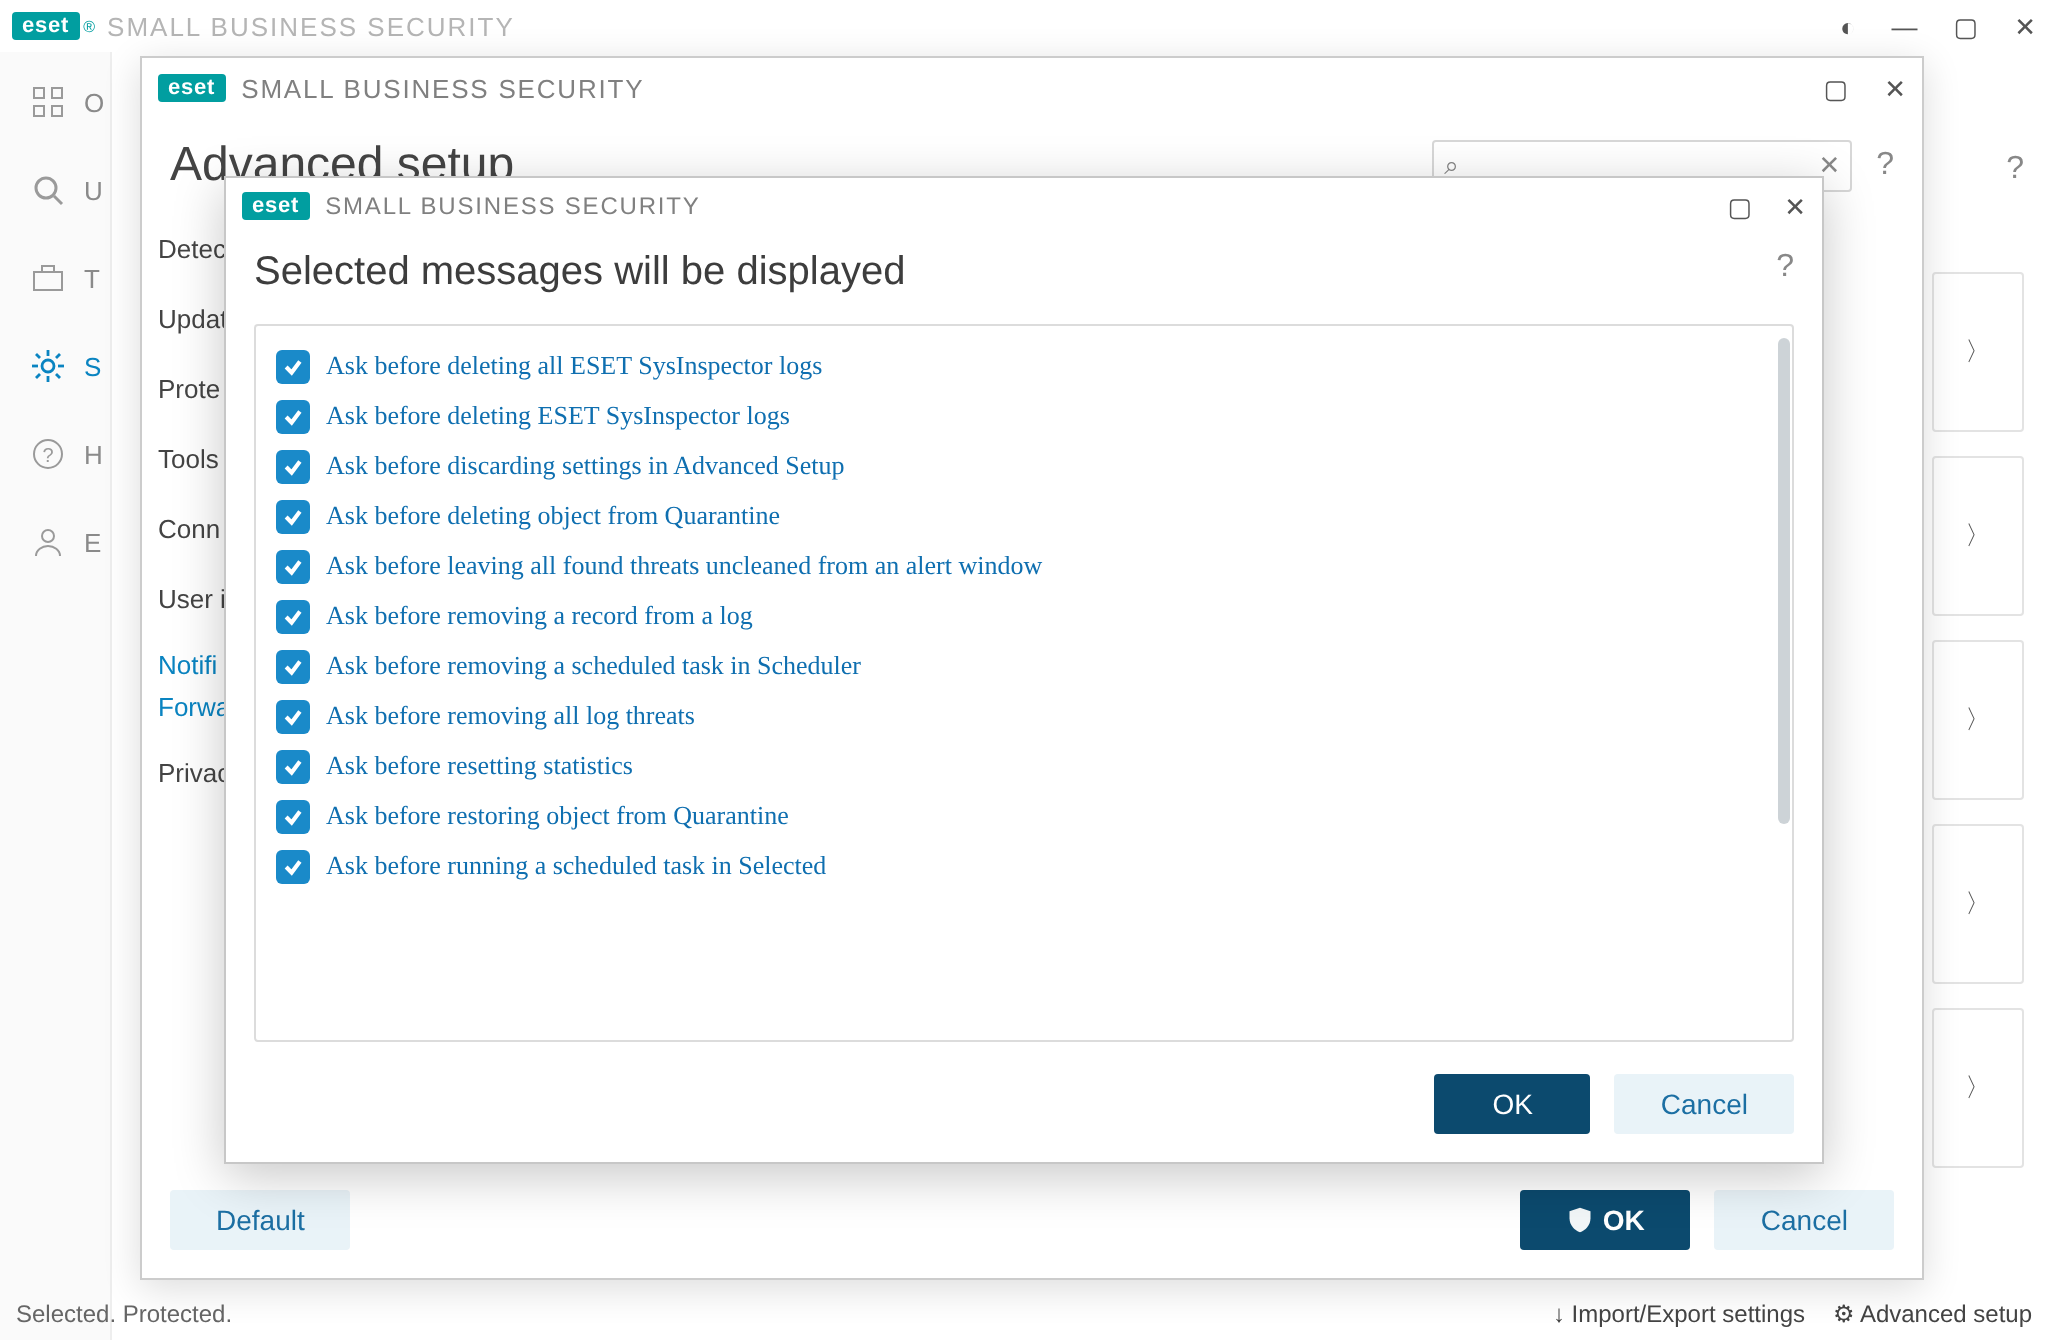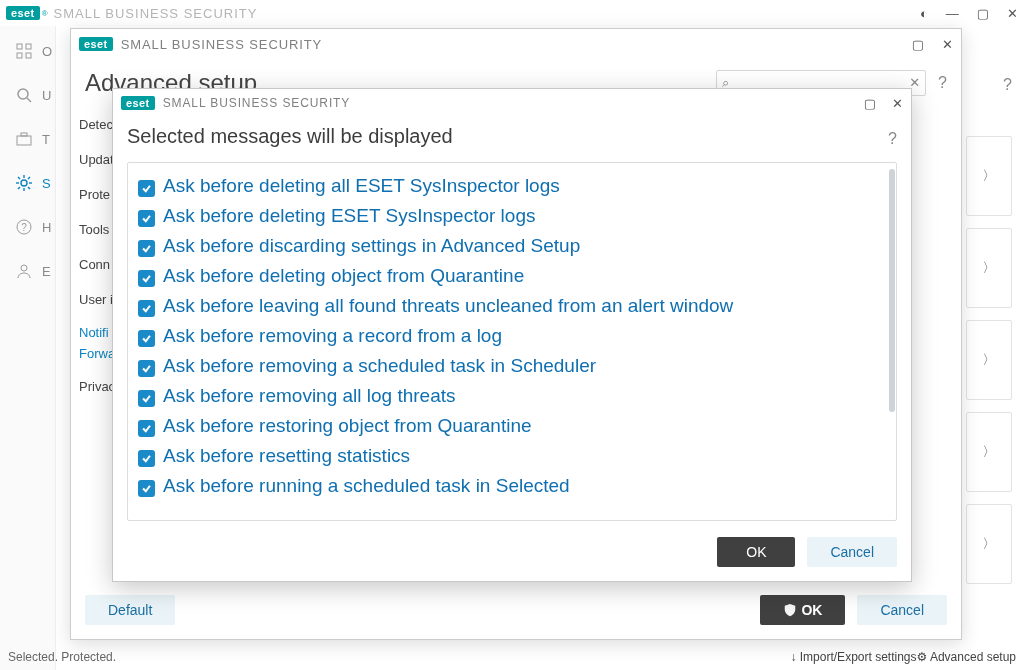--- a/index.html
+++ b/index.html
@@ -63,21 +63,21 @@
   .und-col {
     position:absolute; right:84px; top:110px;
     display:flex; flex-direction:column; gap:28px;
     color:#777;
   }
   .statusbar {
     position:absolute; left:8px; right:8px; bottom:6px;
     font-size: 12px; color:#666;
     display:flex; align-items:center;
   }
-  .statusbar .right { margin-left:auto; display:flex; gap:0; color:#444;}
+  .statusbar .right { margin-left:auto; display:flex; gap:14px; color:#444;}
 
   
   .adv-window {
     position:absolute;
     left:70px; top:28px; right:62px; bottom:30px;
     background:#fff;
     border:1px solid #ccc;
     box-shadow: 0 4px 18px rgba(0,0,0,.14);
     display:flex; flex-direction:column;
   }
@@ -115,21 +115,21 @@
   .adv-footer {
     border-top:0; padding: 10px 14px 14px 14px;
     display:flex; align-items:flex-end;
   }
   .btn {
     height:30px; padding:0 22px; border-radius:2px;
     font-size:14px; display:inline-flex; align-items:center; justify-content:center;
     cursor:pointer; user-select:none; border:1px solid transparent;
   }
   .btn-light { background:#e9f3f8; color:#1c6fa3; }
-  .btn-primary { background:#404040; color:#fff; }
+  .btn-primary { background:#0c4a6e; color:#fff; }
   .btn-primary.bold { font-weight:600; }
   .adv-footer .spacer { flex:1; }
   .shield { margin-right:4px; }
 
   
   .dlg {
     position:absolute;
     left:112px; top:88px;
     width:800px; height:494px;
     background:#fff; border:1px solid #c7c7c7;
@@ -137,39 +137,39 @@
     display:flex; flex-direction:column;
     z-index:10;
   }
   .dlg-titlebar {
     height:28px; display:flex; align-items:center; padding:0 8px;
   }
   .dlg-titlebar .ttl { margin-left:8px; color:#808080; font-size:12px; letter-spacing:.9px;}
   .dlg-titlebar .ctrls { margin-left:auto; display:flex; gap:16px; color:#555;}
   .dlg-header {
     padding: 8px 14px 14px 14px;
-    display:flex; align-items:flex-end;
+    display:flex; align-items:flex-start;
   }
   .dlg-header h2 { font-size:20px; font-weight:400; color:#3d3d3d; }
   .dlg-header .help { margin-left:auto; color:#888; font-size:16px;}
   .dlg-body {
     flex:1; margin: 0 14px 0 14px;
     border:1px solid #dcdcdc; border-radius:2px;
     position:relative;
     overflow:hidden;
   }
   .dlg-list {
     position:absolute; inset:0;
     overflow-y:auto;
     padding: 8px 10px 8px 8px;
   }
   .chk-row {
-    display:flex; align-items:flex-end; gap:8px;
+    display:flex; align-items:flex-start; gap:8px;
     padding: 4px 2px;
-    color:#0f6fb0; font-size:19px;
+    color:#0f6fb0; font-size:13px;font-family:Liberation Serif, serif;
   }
   .chk {
     width:17px; height:17px; border-radius:3px;
     background:#1a8ac9;
     display:inline-flex; align-items:center; justify-content:center;
     flex-shrink:0;
   }
   .chk svg { width:11px; height:11px; stroke:#fff; stroke-width:3; fill:none; }
   .dlg-scroll {
     position:absolute; right:1px; top:6px; width:6px; height:68%;
@@ -414,29 +414,29 @@
             </svg>
           </span>
           <span>Ask before removing all log threats</span>
         </div>
         <div class="chk-row">
           <span class="chk">
             <svg viewBox="0 0 16 16">
               <polyline points="3 8 7 12 13 4"></polyline>
             </svg>
           </span>
+          <span>Ask before resetting statistics</span>
+        </div>
+        <div class="chk-row">
+          <span class="chk">
+            <svg viewBox="0 0 16 16">
+              <polyline points="3 8 7 12 13 4"></polyline>
+            </svg>
+          </span>
           <span>Ask before restoring object from Quarantine</span>
-        </div>
-        <div class="chk-row">
-          <span class="chk">
-            <svg viewBox="0 0 16 16">
-              <polyline points="3 8 7 12 13 4"></polyline>
-            </svg>
-          </span>
-          <span>Ask before resetting statistics</span>
         </div>
         <div class="chk-row">
           <span class="chk">
             <svg viewBox="0 0 16 16">
               <polyline points="3 8 7 12 13 4"></polyline>
             </svg>
           </span>
           <span>Ask before running a scheduled task in Selected</span>
         </div>
       </div>

